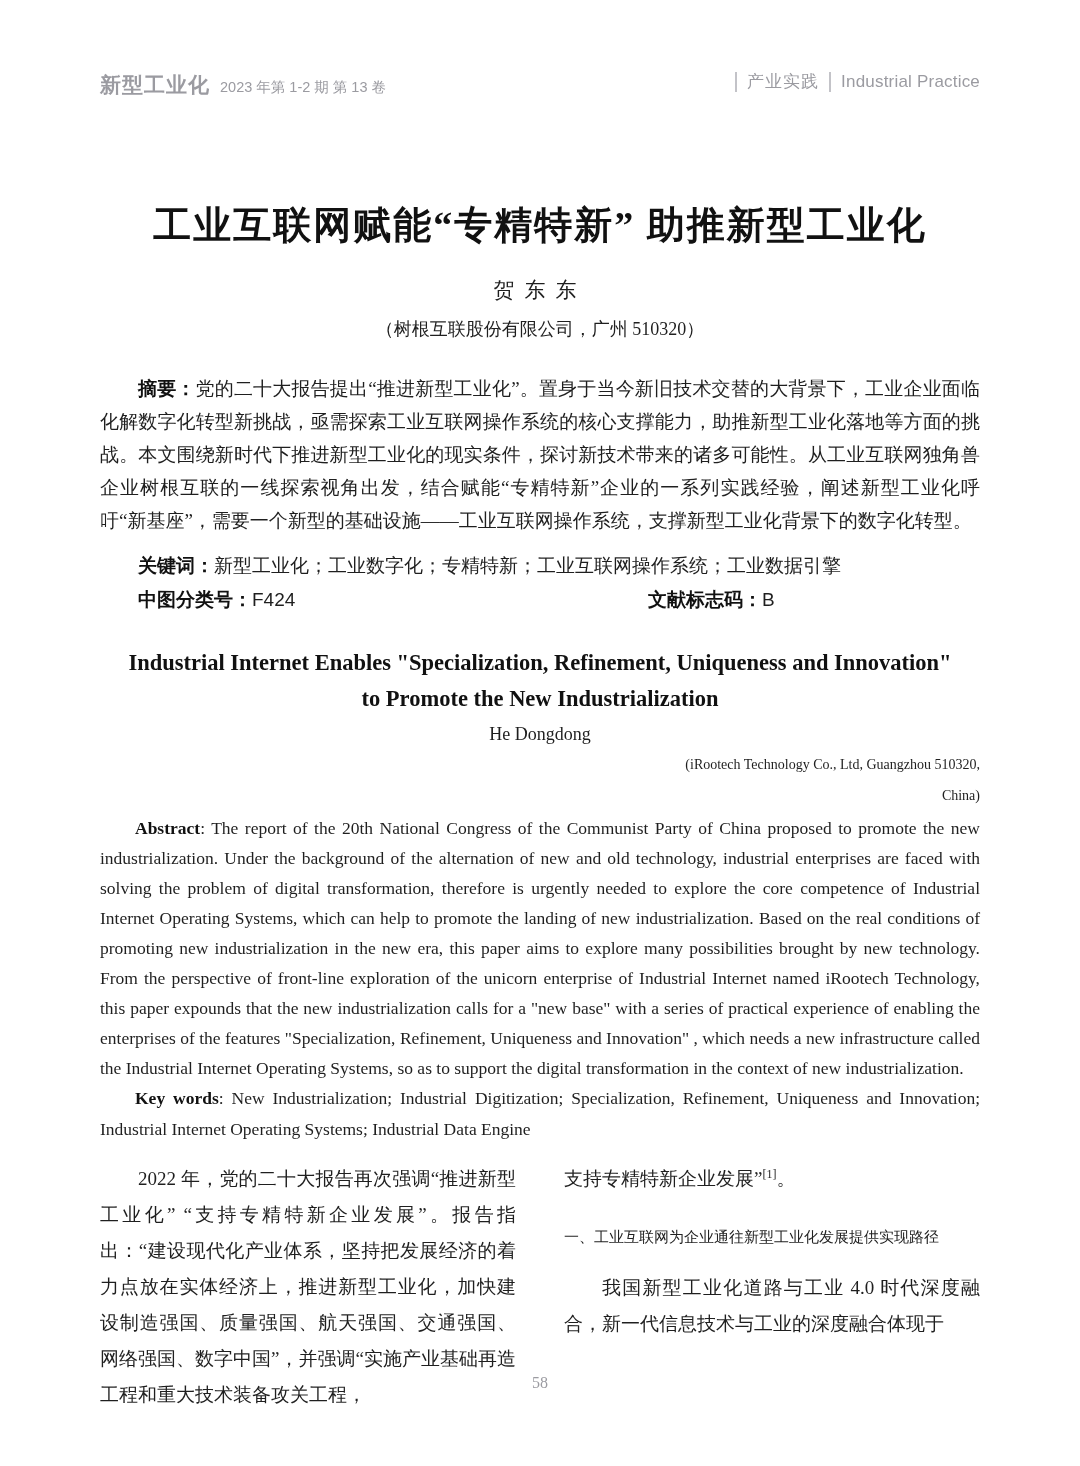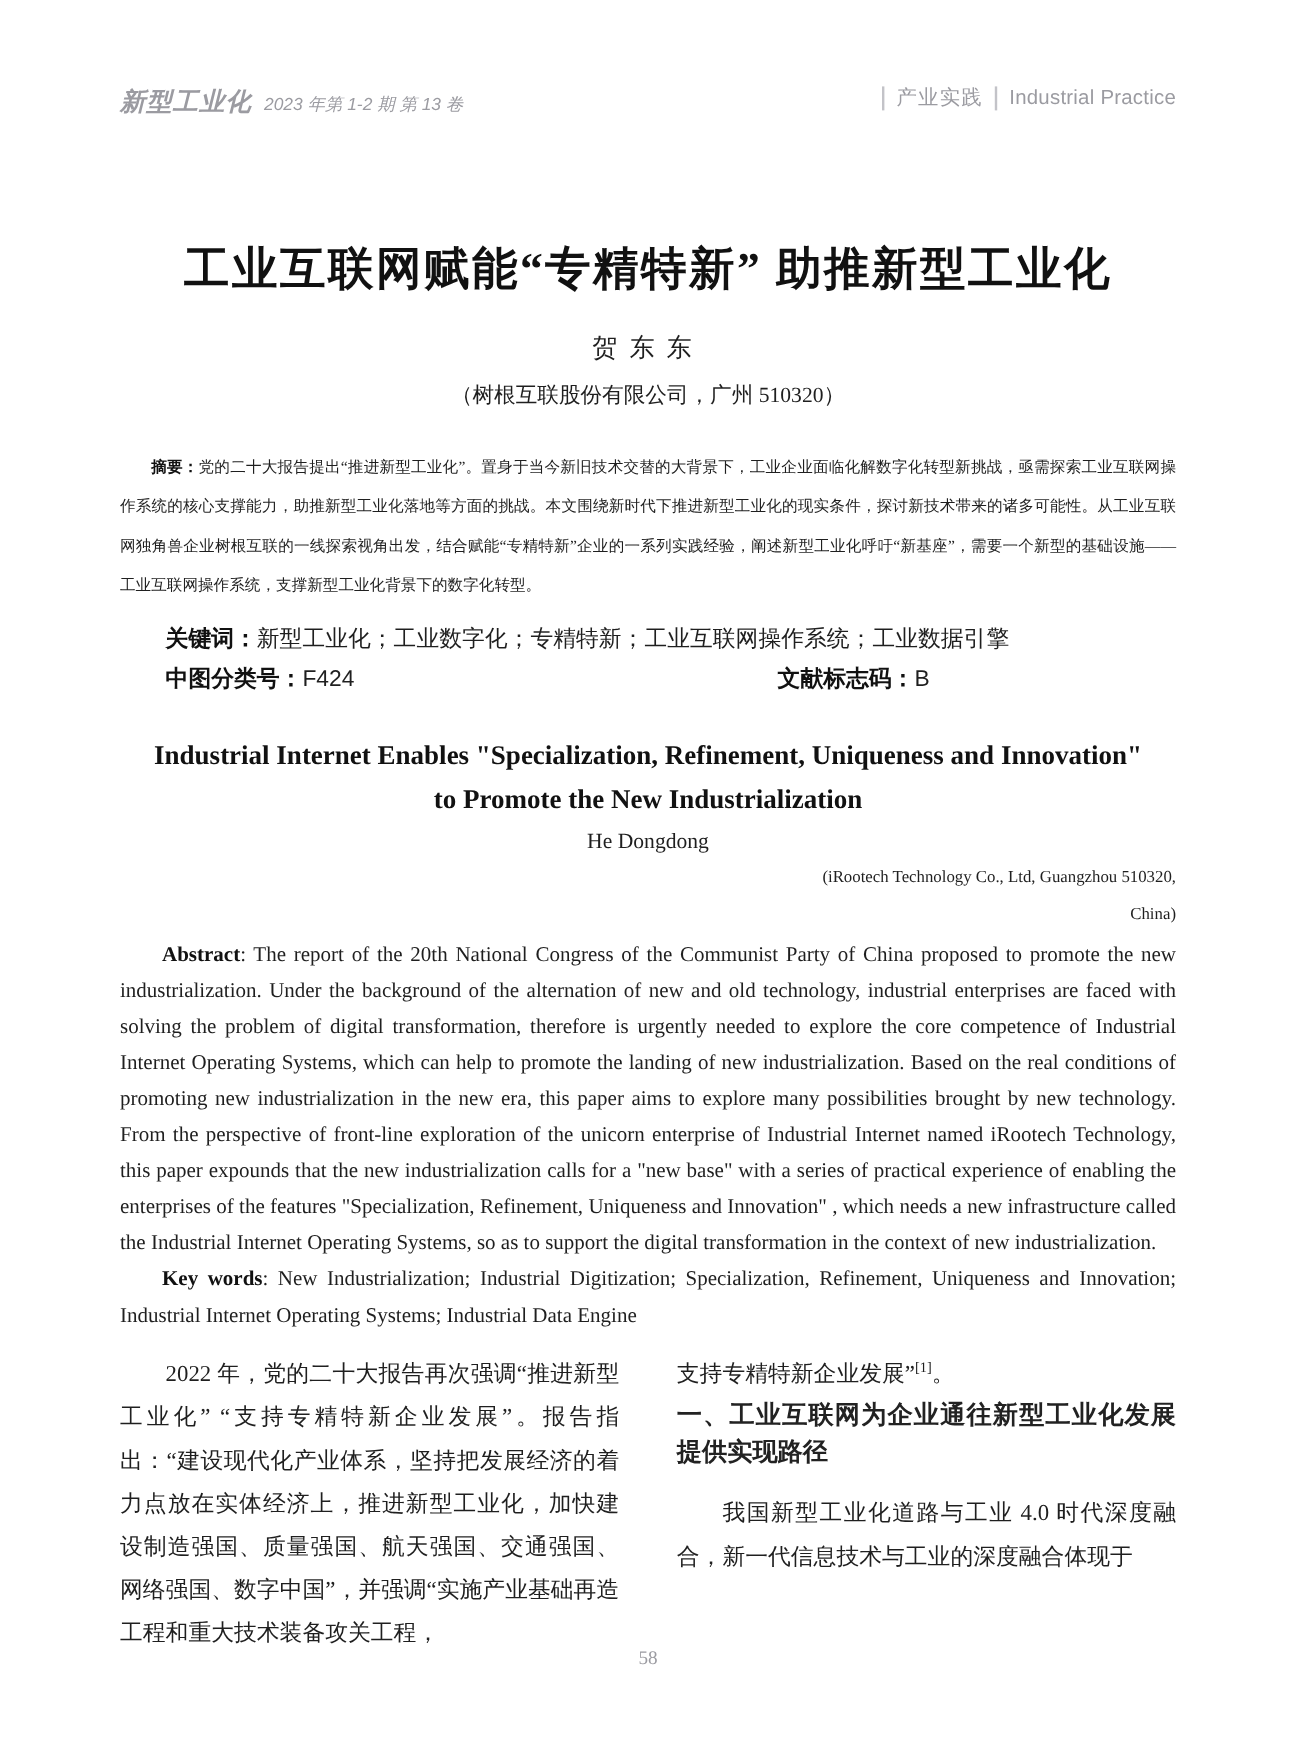--- a/index.html
+++ b/index.html
@@ -18,21 +18,21 @@
 
   
   .running-header {
     display: flex;
     justify-content: space-between;
     align-items: baseline;
     height: 28px;
     font-family: "Liberation Sans", "DejaVu Sans", sans-serif;
     color: #9b9ba1;
   }
-  .rh-left { display: flex; align-items: baseline; gap: 10px; font-style: italic; }
+  .rh-left { display: flex; align-items: baseline; gap: 10px; }
   .rh-journal { font-size: 21px; font-weight: bold; letter-spacing: 1px; }
   .rh-issue { font-size: 14.5px; }
   .rh-right { display: flex; align-items: center; gap: 10px; font-weight: normal; }
   .rh-bar { width: 2px; height: 20px; background: #c3c3c8; }
   .rh-section-cn { font-size: 17px; letter-spacing: 1px; }
   .rh-section-en { font-size: 17px; letter-spacing: 0.2px; }
 
   
   .title-cn {
     margin-top: 102px;
@@ -54,21 +54,21 @@
   .affil-cn {
     margin-top: 12px;
     text-align: center;
     font-size: 18px;
     line-height: 26px;
   }
 
   
   .abstract-cn {
     margin-top: 30px;
-    font-size: 13px;
+    font-size: 19px;
     line-height: 33px;
     text-align: justify;
     text-indent: 2em;
   }
   .label-hei {
     font-family: "Liberation Sans", "DejaVu Sans", sans-serif;
     font-weight: bold;
     color: #111;
   }
   .keywords-cn {
@@ -131,23 +131,24 @@
     text-align: justify;
     text-indent: 2em;
   }
   .body-cont { text-indent: 0; }
   .body-para sup {
     font-size: 12px;
     line-height: 0;
     vertical-align: super;
   }
   .section-heading {
-    font-family: "Liberation Sans", "DejaVu Sans", sans-serif;
-    font-weight: bold;
-    font-size: 21px;
+    margin-top: 24px;
+    font-family: "Liberation Sans", "DejaVu Sans", sans-serif;
+    font-weight: normal;
+    font-size: 15px;
     line-height: 31px;
     text-align: justify;
     color: #222;
   }
   .right-para { margin-top: 18px; }
 
   
   .page-number {
     position: absolute;
     left: 0;

